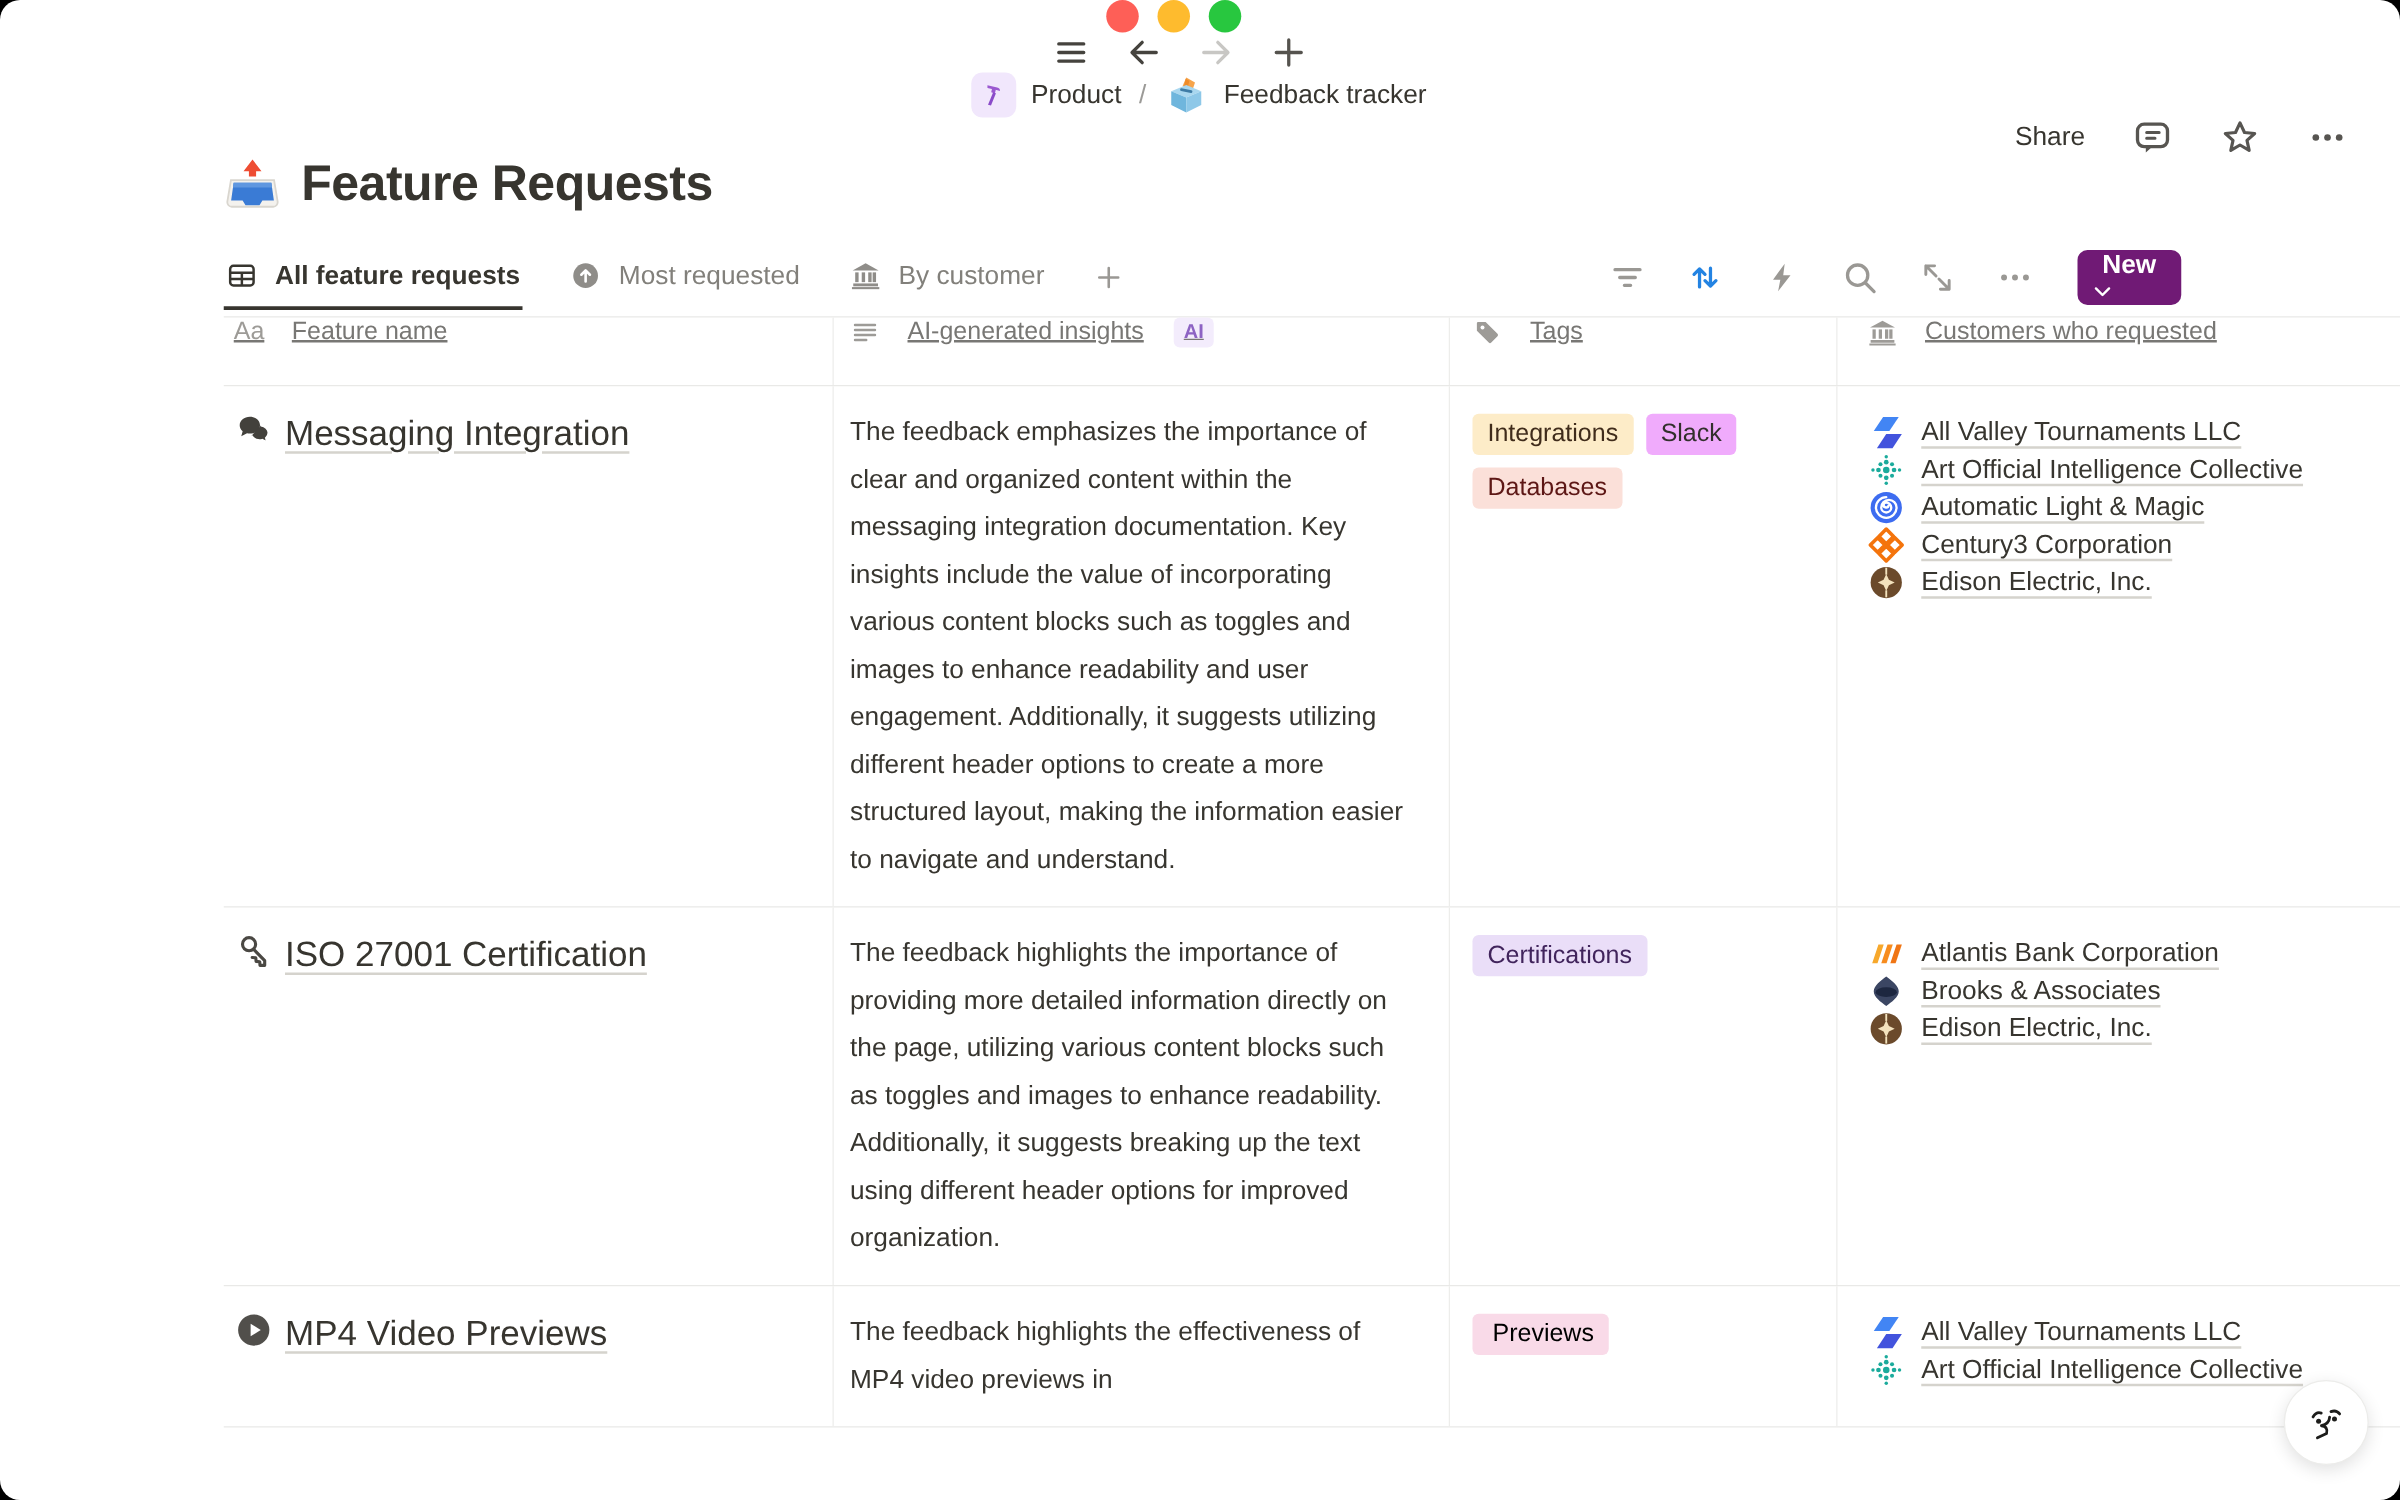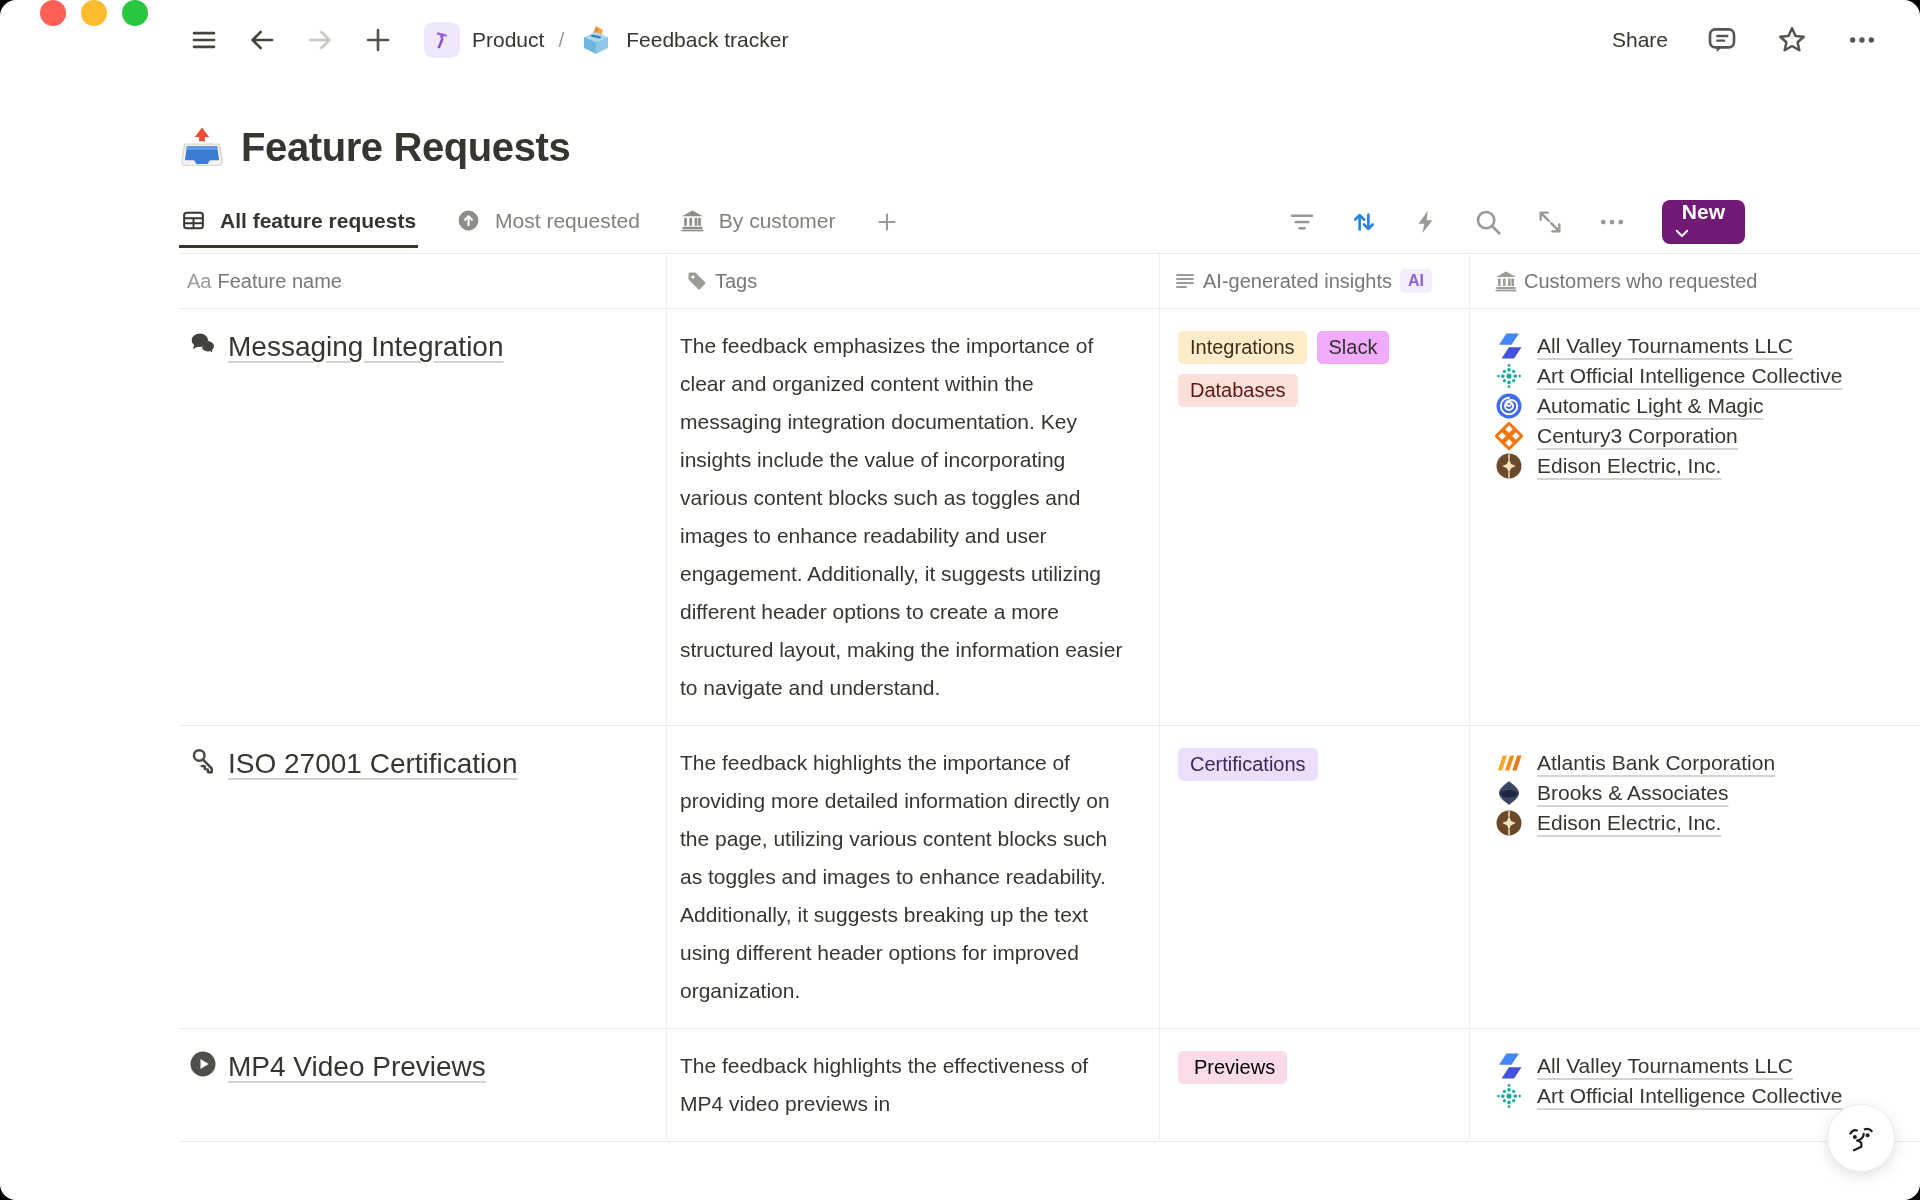--- a/index.html
+++ b/index.html
@@ -2,21 +2,21 @@
 <html><head>
 <meta charset="utf-8">
 <style>
   * { margin:0; padding:0; box-sizing:border-box; }
   html,body { width:1920px; height:1200px; background:#000; font-family:"Liberation Sans", sans-serif; }
   #window {
     position:relative; width:1920px; height:1200px; background:#fff;
     border-radius:16px; overflow:hidden; color:#37352f;
   }
   
-  .topbar { height:80px; display:flex; padding:0 42px 0 40px; }
+  .topbar { height:80px; display:flex; align-items:center; padding:0 42px 0 40px;flex-direction:column; }
   .lights { display:flex; gap:15px; margin-right:40px; }
   .light { width:26px; height:26px; border-radius:50%; }
   .light.red{background:#fe5f57}.light.yellow{background:#febb2e}.light.green{background:#28c73f}
   .tb-ic { width:32px; height:32px; display:flex; align-items:center; justify-content:center; cursor:pointer; }
   .tb-ic svg { display:block; }
   .tb-group { display:flex; align-items:center; gap:26px; margin-right:30px; }
   .crumbs { display:flex; align-items:center; gap:12px; font-size:21px; color:#37352f; }
   .ws-ic { width:36px; height:36px; border-radius:9px; background:#f1e7fc; display:flex; align-items:center; justify-content:center; }
   .crumb-sep { color:#9b9a97; margin:0 2px; }
   .topbar-right { margin-left:auto; display:flex; align-items:center; gap:38px; }
@@ -37,21 +37,21 @@
   .new-btn { display:flex; align-items:stretch; background:#701a75; border-radius:8px; height:44px; overflow:hidden; cursor:pointer; margin-left:4px;flex-direction:column; }
   .new-main { display:flex; align-items:center; padding:0 20px; color:#fff; font-size:21px; font-weight:600; }
   .new-div { width:1px; background:rgba(255,255,255,0.35); }
   .new-caret { display:flex; align-items:center; justify-content:center; width:40px; }
   
   .table { margin-left:179px; border-top:1px solid #e9e9e7; }
   .trow { display:grid; grid-template-columns:488px 493px 310px minmax(0,1fr); border-bottom:1px solid #e9e9e7; }
   .cell { border-right:1px solid #ededeb; min-width:0; }
   .cell:last-child { border-right:none; }
   .thead { color:#787774; font-size:20px; }
-  .thead .cell { display:flex; align-items:center; height:54px; gap:6px; }
+  .thead .cell { display:flex; align-items:flex-start; height:54px; gap:22px;text-decoration:underline; }
   .hc1 { padding-left:8px; }  .hc2 { padding-left:13px; } .hc3 { padding-left:18px; } .hc4 { padding-left:24px; }
   .aa { font-size:20px; color:#9d9b97; }
   .ai-badge { background:#f3ecfc; color:#8d63c3; font-size:16px; font-weight:600; border-radius:5px; padding:3px 8px; margin-left:2px; }
   .c-feature { display:flex; align-items:flex-start; gap:10px; padding:22px 14px 14px 9px; }
   .c-feature .fi { flex:none; margin-top:-2px; }
   .fname { font-size:28px; font-weight:500; color:#37352f; }
   .ulink { text-decoration:underline; text-decoration-color:#d5d3cd; text-decoration-thickness:1.5px; text-underline-offset:5px; cursor:pointer; }
   .c-insights { padding:18px 24px 18px 13px; font-size:21px; line-height:38px; color:#37352f; }
   .c-tags { padding:22px 14px 14px 18px; display:flex; flex-wrap:wrap; gap:10px; align-content:flex-start; }
   .tag { font-size:20px; line-height:33px; padding:0 12px; border-radius:5px; white-space:nowrap; cursor:pointer; }
@@ -240,33 +240,33 @@
       </div>
     </div>
   </div>
 
   <div class="table">
     <div class="trow thead">
       <div class="cell hc1">
         <span class="aa">Aa</span>
         <span>Feature name</span>
       </div>
+      <div class="cell hc2">
+        <svg width="24" height="24" viewBox="0 0 24 24">
+            <path d="M4 6h16M4 10h16M4 14h16M4 18h9" stroke="#9d9b97" stroke-width="1.9" stroke-linecap="round"></path>
+          </svg>
+        <span>AI-generated insights</span>
+        <span class="ai-badge">AI</span>
+      </div>
       <div class="cell hc3">
         <svg width="24" height="24" viewBox="0 0 24 24">
             <path d="M3.5 4.5A1 1 0 0 1 4.5 3.5h6l9.5 9.5a1.4 1.4 0 0 1 0 2l-5 5a1.4 1.4 0 0 1-2 0L3.5 10.5z" fill="#9d9b97"></path>
             <circle cx="8" cy="8" r="1.6" fill="#fff"></circle>
           </svg>
         <span>Tags</span>
-      </div>
-      <div class="cell hc2">
-        <svg width="24" height="24" viewBox="0 0 24 24">
-            <path d="M4 6h16M4 10h16M4 14h16M4 18h9" stroke="#9d9b97" stroke-width="1.9" stroke-linecap="round"></path>
-          </svg>
-        <span>AI-generated insights</span>
-        <span class="ai-badge">AI</span>
       </div>
       <div class="cell hc4">
         <svg width="24" height="24" viewBox="0 0 24 24" fill="#9d9b97">
             <path d="M12 2.5 22 8H2z"></path>
             <rect x="4" y="9.5" width="2.6" height="7.5"></rect>
             <rect x="9" y="9.5" width="2.6" height="7.5"></rect>
             <rect x="14" y="9.5" width="2.6" height="7.5"></rect>
             <rect x="17.4" y="9.5" width="2.6" height="7.5"></rect>
             <rect x="2.5" y="18" width="19" height="2.2"></rect>
             <rect x="1.5" y="20.8" width="21" height="1.6"></rect>

